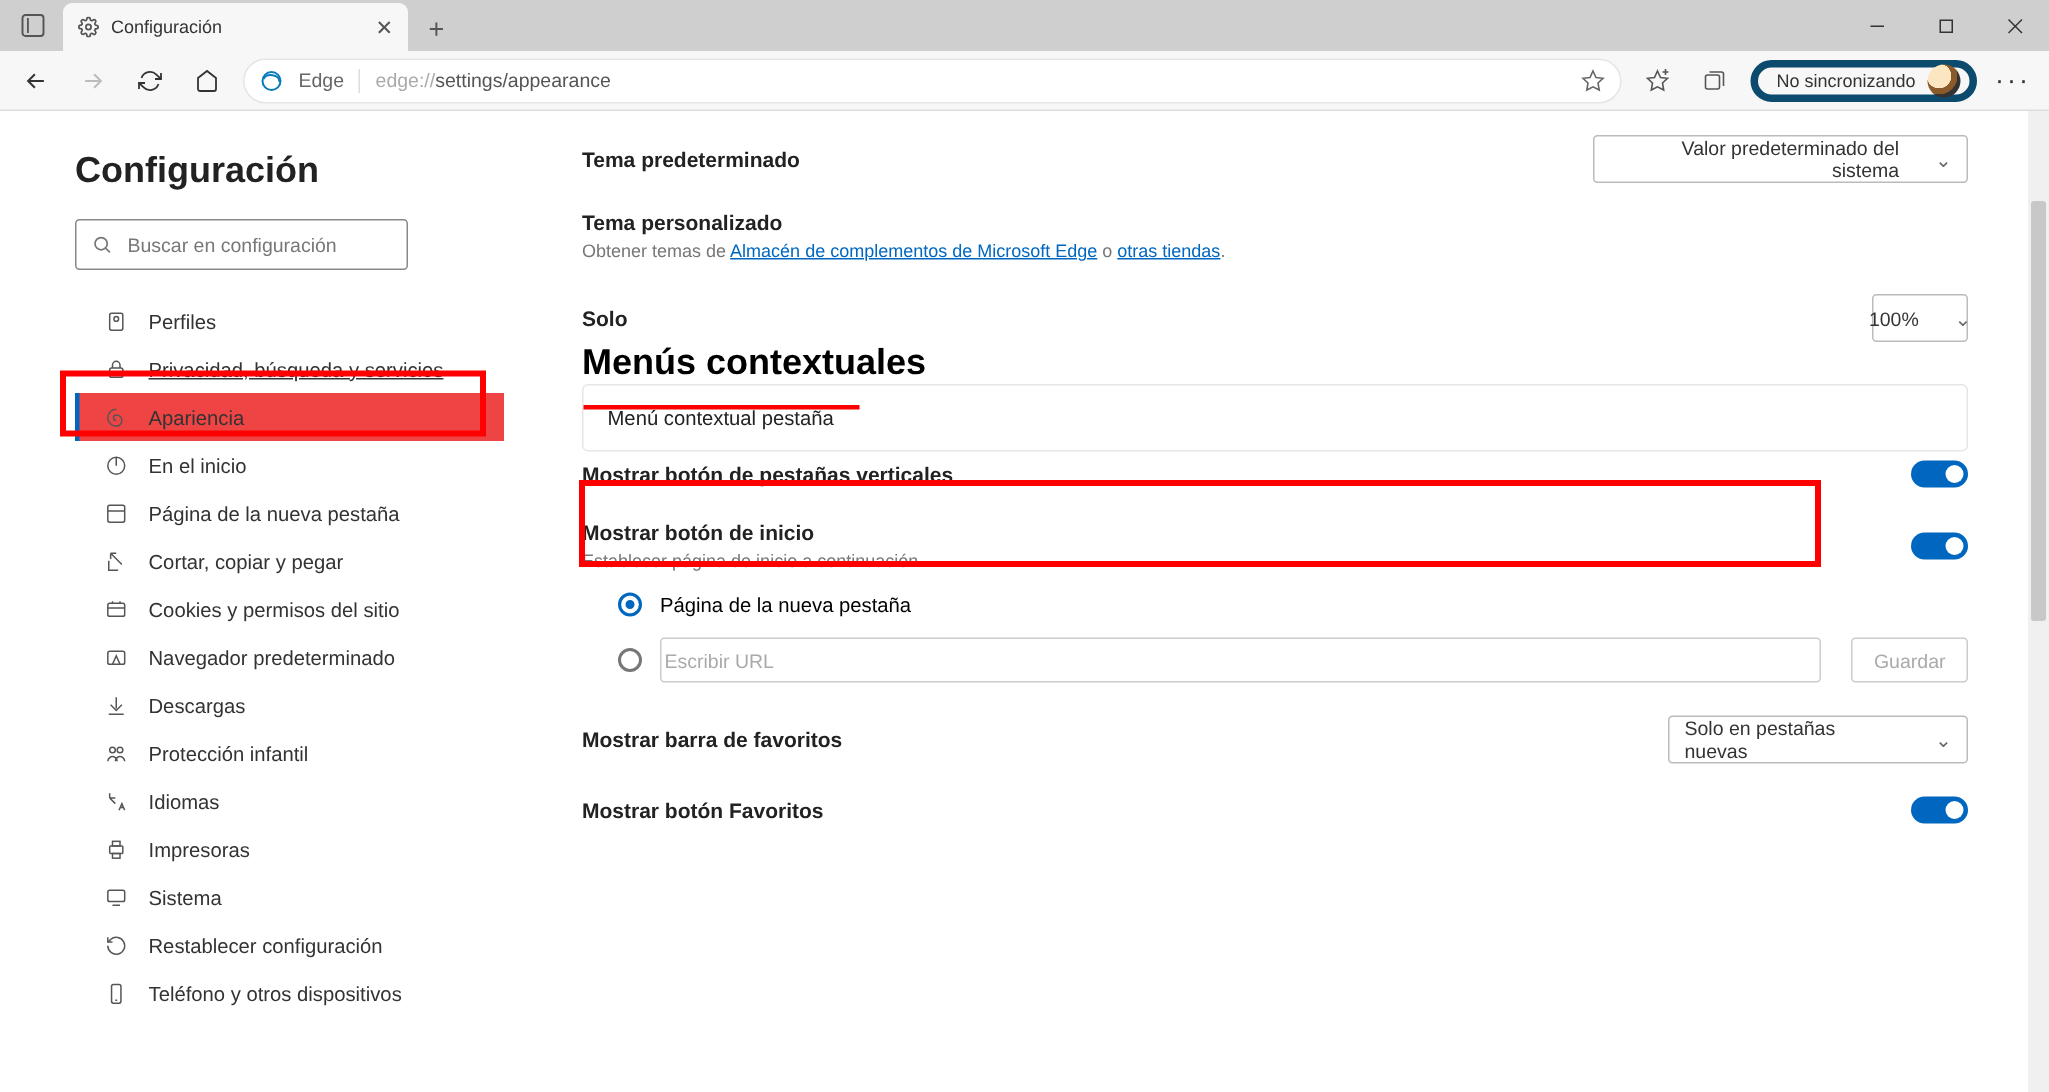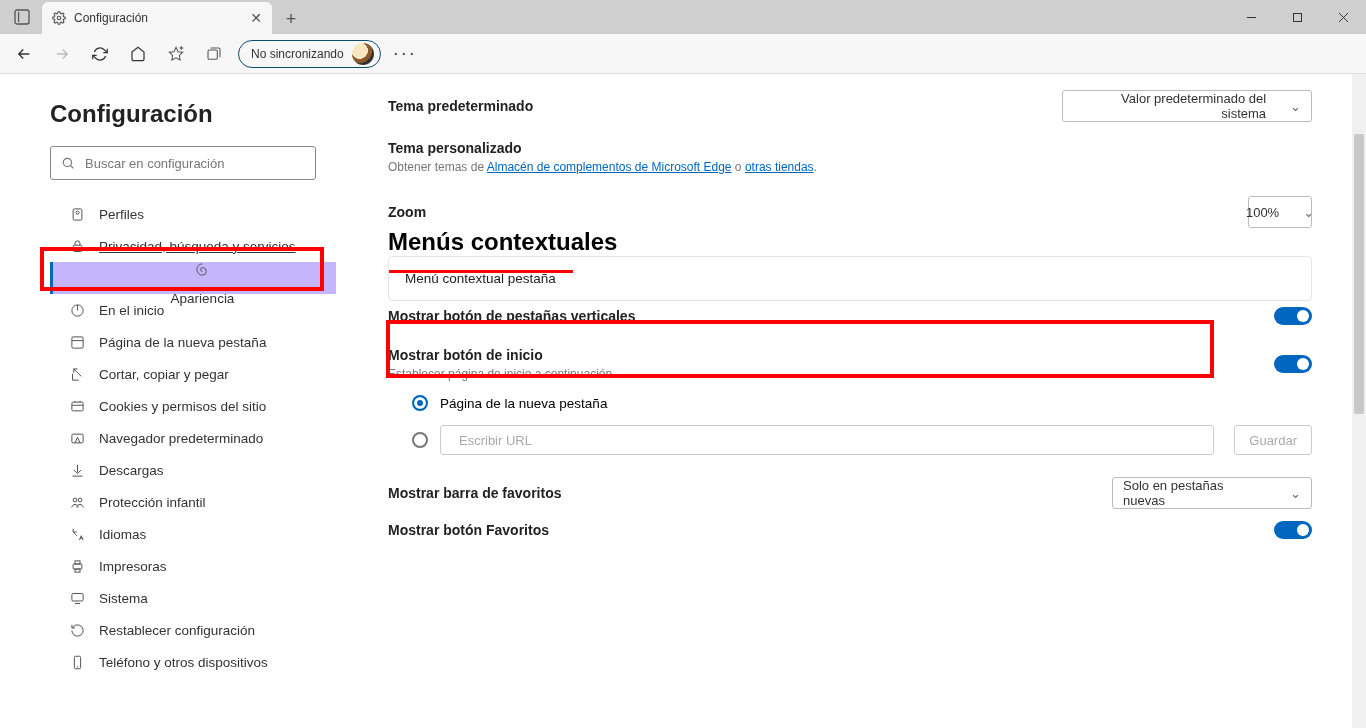--- a/index.html
+++ b/index.html
@@ -19,56 +19,56 @@
 
 .toolbar { height: 40px; background: #f7f7f7; display: flex; align-items: center; padding: 0 10px; gap: 10px; border-bottom: 1px solid #ddd; }
 .tb-btn { width: 28px; height: 28px; display: flex; align-items: center; justify-content: center; color: #555; border-radius: 4px; }
 .tb-btn.disabled { color: #bbb; }
 .address { flex: 1; height: 30px; background: #fff; border: 1px solid #e5e5e5; border-radius: 16px; display: flex; align-items: center; padding: 0 10px; gap: 10px; font-size: 13px; color: #666; }
 .address .edge-icon { width: 16px; height: 16px; color:#0a7bba;}
 .address .sep { width: 1px; height: 16px; background: #ddd; }
 .address .url { color: #555; }
 .address .url .dim { color: #aaa; }
 .address .star { margin-left: auto; color: #666; }
-.sync-pill { height: 28px; border: 1px solid #0c4a6e; border-radius: 14px; display: flex; align-items: center; padding: 0 6px 0 12px; gap: 8px; font-size: 12px; color: #333; }
+.sync-pill { height: 28px; border: 5px solid #0c4a6e; border-radius: 14px; display: flex; align-items: center; padding: 0 6px 0 12px; gap: 8px; font-size: 12px; color: #333; }
 .sync-pill .avatar { width: 22px; height: 22px; border-radius: 50%; background: radial-gradient(circle at 35% 35%, #fce6c2 0 40%, #8b5a2b 41% 60%, #333 61% 100%); }
 
 
 .main { display: flex; height: calc(728px - 74px); }
 .scrollbar { width: 14px; background: #f0f0f0; position: relative; }
 .scrollbar .thumb { position: absolute; left: 2px; right: 2px; top: 60px; height: 280px; background: #c8c8c8; border-radius: 2px; }
 
 
 .sidebar { width: 348px; padding: 26px 0 0 50px; }
 .sidebar h1 { font-size: 24px; font-weight: 600; color: #222; margin-bottom: 18px; }
-.search-box { width: 266px; height: 34px; border: 1px solid #888; border-radius: 3px; display: flex; align-items: center; padding: 0 10px; gap: 10px; color: #777; font-size: 13px; margin-bottom: 18px; }
+.search-box { width: 222px; height: 34px; border: 1px solid #888; border-radius: 3px; display: flex; align-items: center; padding: 0 10px; gap: 10px; color: #777; font-size: 13px; margin-bottom: 18px; }
 .nav-list { list-style: none; }
 .nav-item { height: 32px; display: flex; align-items: center; gap: 14px; padding-left: 16px; font-size: 13.5px; color: #333; cursor: pointer; border-left: 3px solid transparent; width: 286px; }
 .nav-item .ic { width: 16px; height: 16px; display:flex; align-items:center; justify-content:center; color:#555;}
-.nav-item.active { background: #c4b5fd; border-left-color: #0067c0; flex-direction: column; }
+.nav-item.active { background: #ef4444; border-left-color: #0067c0; }
 
 
 .content { flex: 1; padding: 10px 40px 0 40px; overflow: hidden; }
 .row { display: flex; align-items: center; justify-content: space-between; }
 .label-main { font-size: 14px; font-weight: 600; color: #222; }
 .label-sub { font-size: 12px; color: #777; margin-top: 4px; }
 .select-box { height: 32px; border: 1px solid #bbb; border-radius: 3px; display: flex; align-items: center; padding: 0 10px; gap: 24px; font-size: 13px; color: #333; background:#fff; }
 .select-box .chev { color:#666; }
 
 a.link { color: #0067c0; text-decoration: underline; }
 
 .card { border: 1px solid #e6e6e6; border-radius: 4px; }
 .card-row { padding: 14px 16px; font-size: 13.5px; color: #222; display:flex; align-items:center; justify-content:space-between; border-bottom:1px solid #eee;}
 .card-row:last-child { border-bottom: none; }
 
 .toggle { width: 38px; height: 18px; border-radius: 10px; background: #0067c0; position: relative; }
 .toggle::after { content:""; position:absolute; width:12px; height:12px; background:#fff; border-radius:50%; top:3px; right:3px;}
 .radio { width:16px; height:16px; border:2px solid #777; border-radius:50%; display:inline-block;}
 .radio.sel { border-color:#0067c0; box-shadow: inset 0 0 0 3px #fff, inset 0 0 0 8px #0067c0;}
-.url-input { flex:1; height:30px; border:1px solid #ccc; border-radius:3px; padding:0 18px; font-size:13px; color:#aaa; display:flex; align-items:center;}
+.url-input { flex:1; height:30px; border:1px solid #ccc; border-radius:3px; padding:0 2px; font-size:13px; color:#aaa; display:flex; align-items:center;}
 .save-btn { height:30px; padding:0 14px; border:1px solid #ccc; border-radius:3px; color:#aaa; font-size:13px; display:flex; align-items:center; margin-left:8px;}
 
 
 .hl1 { position: absolute; border: 4px solid #f00; left: 40px; top: 247px; width: 284px; height: 44px; pointer-events:none; z-index:50;}
 .hl2 { position: absolute; border: 4px solid #f00; left: 386px; top: 320px; width: 828px; height: 58px; pointer-events:none; z-index:50;}
 .underline-red { position:absolute; left:389px; top:270px; width:184px; height:3px; background:#f00; z-index:50;}
 
 svg { display:block; }
 </style>
 </head>
@@ -127,20 +127,36 @@
       <svg width="16" height="16" viewBox="0 0 24 24" fill="none" stroke="#333" stroke-width="1.8">
         <path d="M23 4v6h-6M1 20v-6h6"></path>
         <path d="M3.51 9a9 9 0 0 1 14.85-3.36L23 10M1 14l4.64 4.36A9 9 0 0 0 20.49 15"></path>
       </svg>
     </div>
   <div class="tb-btn">
       <svg width="16" height="16" viewBox="0 0 24 24" fill="none" stroke="#333" stroke-width="1.8">
         <path d="M3 9l9-7 9 7v11a2 2 0 0 1-2 2H5a2 2 0 0 1-2-2z"></path>
       </svg>
     </div>
+  <div class="address">
+    <span class="edge-icon">
+        <svg width="16" height="16" viewBox="0 0 24 24">
+          <circle cx="12" cy="12" r="9" fill="none" stroke="#0a7bba" stroke-width="2"></circle>
+          <path d="M4 10c3-6 16-5 16 3" fill="none" stroke="#0a7bba" stroke-width="2"></path>
+        </svg>
+      </span>
+    <span>Edge</span>
+    <span class="sep"></span>
+    <span class="url"><span class="dim">edge://</span><span>settings/appearance</span></span>
+    <span class="star">
+        <svg width="16" height="16" viewBox="0 0 24 24" fill="none" stroke="#666" stroke-width="1.6">
+          <polygon points="12 2 15 8.5 22 9.3 17 14 18.2 21 12 17.8 5.8 21 7 14 2 9.3 9 8.5 12 2"></polygon>
+        </svg>
+      </span>
+  </div>
   <div class="tb-btn">
       <svg width="16" height="16" viewBox="0 0 24 24" fill="none" stroke="#555" stroke-width="1.6">
         <polygon points="12 2 15 8.5 22 9.3 17 14 18.2 21 12 17.8 5.8 21 7 14 2 9.3 9 8.5 12 2"></polygon>
         <line x1="17" y1="3" x2="23" y2="3"></line>
         <line x1="20" y1="0" x2="20" y2="6"></line>
       </svg>
     </div>
   <div class="tb-btn">
       <svg width="16" height="16" viewBox="0 0 24 24" fill="none" stroke="#555" stroke-width="1.6">
         <rect x="3" y="6" width="14" height="14" rx="2"></rect>
@@ -315,21 +331,21 @@
     </div>
 
     <div style="margin-top:18px;">
       <div class="label-main">Tema personalizado</div>
       <div class="label-sub">
         <span>Obtener temas de </span><a class="link">Almacén de complementos de Microsoft Edge</a><span> o </span><a class="link">otras tiendas</a><span>.</span>
       </div>
     </div>
 
     <div class="row" style="margin-top:22px;">
-      <div class="label-main">Zoom</div>
+      <div class="label-main">Solo</div>
       <div class="select-box" style="width:64px; justify-content:center;">
         <span>100%</span>
         <span class="chev">⌄</span>
       </div>
     </div>
 
     <h2>Menús contextuales</h2>
     <div class="card">
       <div class="card-row">
         <span>Menú contextual pestaña</span>
@@ -360,21 +376,21 @@
           <span>Guardar</span>
         </div>
     </div>
     <div class="row" style="margin-top:22px;">
       <div class="label-main">Mostrar barra de favoritos</div>
       <div class="select-box" style="width:200px; justify-content:space-between;">
         <span>Solo en pestañas nuevas</span>
         <span class="chev">⌄</span>
       </div>
     </div>
-    <div class="row" style="margin-top:12px;">
+    <div class="row" style="margin-top:22px;">
       <div class="label-main">Mostrar botón Favoritos</div>
       <span class="toggle"></span>
     </div>
   </div>
 
   <div class="scrollbar">
       <div class="thumb"></div>
     </div>
 </div>
 

